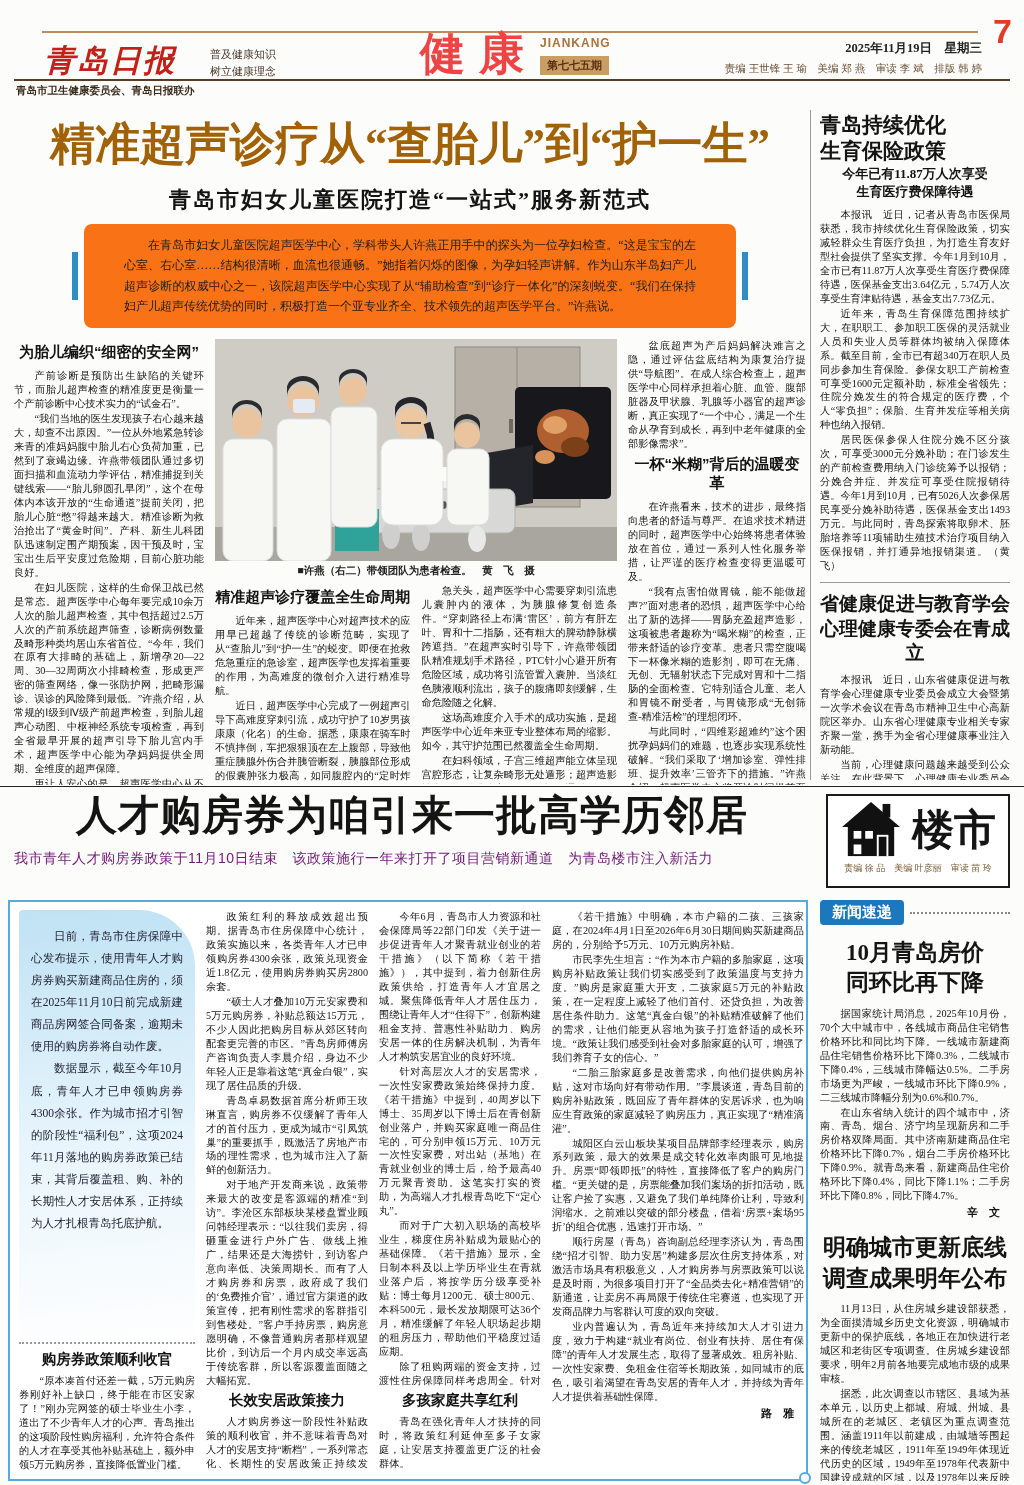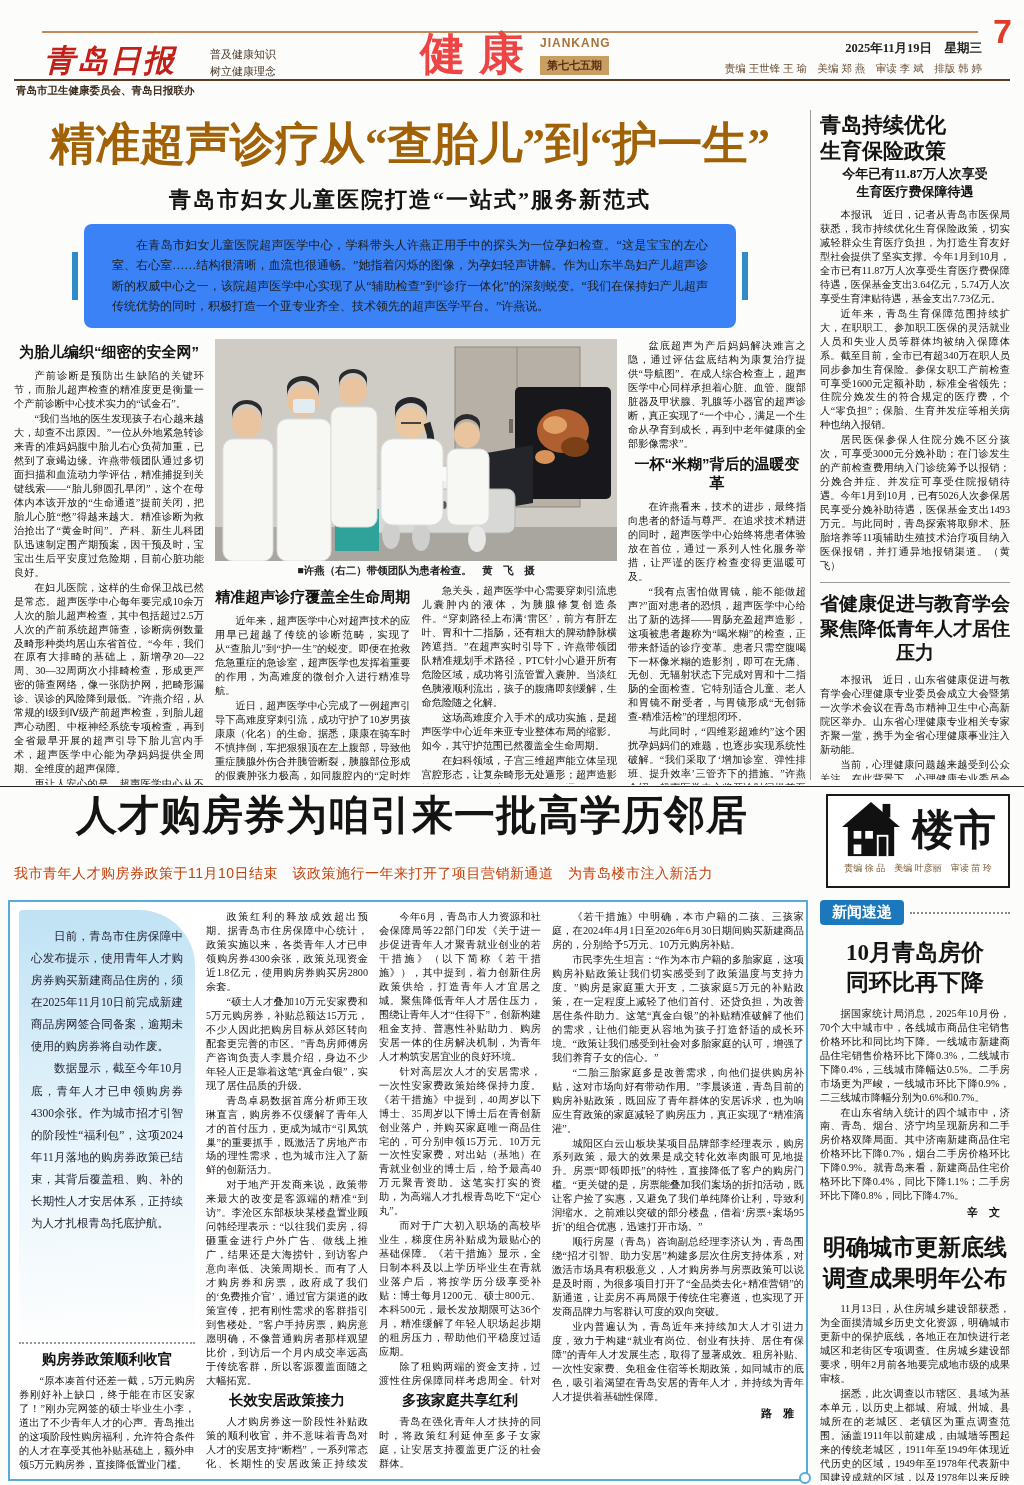--- a/index.html
+++ b/index.html
@@ -20,21 +20,21 @@
   .rule-org{position:absolute;top:79px;left:14px;right:14px;height:2px;background:#5a3c22;}
   .org-line{position:absolute;top:84px;left:16px;font:700 10.5px "Liberation Sans",sans-serif;color:#3a2a1a;}
   
   .story{position:absolute;top:104px;left:14px;width:792px;height:678px;}
   .story-h1{font:900 45px/1.08 "Liberation Serif",serif;text-align:center;color:#a16207;margin:16px;}
   .story-h2{margin-top:10px;font:700 22px "Liberation Serif",serif;text-align:center;letter-spacing:2px;}
   .story-by{margin-top:7px;font:11px "Liberation Sans",sans-serif;text-align:center;color:#333;}
   .lead-wrap{position:relative;margin:9px 58px 0;}
   .lead-bar{position:absolute;width:6px;height:48px;background:#2f8cc5;top:50%;transform:translateY(-50%);}
   .lead-bar.l{left:0;}.lead-bar.r{right:0;}
-  .lead-box{margin:0 12px;background:#3b82f6;border-radius:8px;padding:11px 28px;font:12px/1.72 "Liberation Serif",serif;color:#1d1d1d;text-align:justify;}
+  .lead-box{margin:0 12px;background:#f97316;border-radius:8px;padding:11px 40px;font:12px/1.72 "Liberation Serif",serif;color:#1d1d1d;text-align:justify;}
   .lead-box p{margin:0;text-indent:2em;}
   .story-cols{display:flex;gap:11px;margin-top:11px;height:446px;overflow:hidden;justify-content:center;}
   .scol{overflow:hidden;}
   .c1{width:190px;}.cmid{width:402px;flex:none;}.c4{width:178px;}
   .sec-head{font:700 15px "Liberation Sans",sans-serif;text-align:center;margin:4px 0 7px;}
   .bodytext p{margin:0 0 1px;font:10.2px/1.37 "Liberation Serif",serif;text-align:justify;text-indent:2em;}
   .photo-svg{display:block;width:402px;height:222px;}
   .photo-cap{font:700 10.5px "Liberation Sans",sans-serif;text-align:center;margin:3px 0 6px;color:#222;}
   .mid-cols{display:flex;gap:11px;height:200px;overflow:hidden;}
   .mc{width:196px;overflow:hidden;}
@@ -43,21 +43,21 @@
   .sidebar{position:absolute;top:112px;left:820px;width:190px;height:668px;overflow:hidden;}
   .sb-t1{font:900 21px/1.25 "Liberation Serif",serif;text-align:left;margin:0;}
   .sb-sub{margin-top:0;font:700 13px/1.4 "Liberation Serif",serif;text-align:center;}
   .sb-body{margin-top:7px;}
   .sb-div{border-top:1px solid #9a9a9a;margin:9px 0;}
   .sb-t2{font:900 19px/1.3 "Liberation Serif",serif;text-align:center;margin:0;}
   
   .rule-mid{position:absolute;top:786px;left:0;right:0;height:1px;background:#222;}
   .estate-head{position:absolute;top:794px;left:14px;width:796px;}
   .estate-h1{font:900 41px/1.05 "Liberation Serif",serif;text-align:center;letter-spacing:1px;margin:0;}
-  .estate-sub{margin-top:28px;font:14px "Liberation Sans",sans-serif;color:#c2410c;letter-spacing:0.5px;}
+  .estate-sub{margin-top:13px;font:14px "Liberation Sans",sans-serif;color:#701a75;letter-spacing:0.5px;}
   .loushi{position:absolute;top:794px;left:826px;width:184px;height:94px;border:2px solid #1a1a1a;box-sizing:border-box;padding:6px 4px 3px;background:#fff;}
   .loushi-row{display:flex;align-items:center;justify-content:center;gap:10px;}
   .loushi-label{font:900 42px/1 "Liberation Serif",serif;}
   .loushi-staff{margin-top:4px;font:9px "Liberation Sans",sans-serif;color:#7a5c36;text-align:center;}
   
   .estate-body{position:absolute;top:900px;left:8px;width:800px;height:581px;border:2px solid #56abdb;box-sizing:border-box;padding:8px 9px;display:flex;gap:11px;background:#fff;}
   .corner-dot{position:absolute;right:-5px;bottom:-5px;width:8px;height:8px;border:2px solid #56abdb;border-radius:50%;background:#fff;}
   .eb-colA{width:176px;flex:none;display:flex;flex-direction:column;overflow:hidden;}
   .intro-box{background:linear-gradient(175deg,#bfe2f4 0%,#e8f5fc 55%,#fefefe 100%);border-radius:4px 56px 4px 4px;padding:15px 12px;height:434px;box-sizing:border-box;overflow:hidden;font:11.5px/1.92 "Liberation Serif",serif;color:#223;}
   .intro-box p{margin:0;text-indent:2em;text-align:justify;}
@@ -216,21 +216,21 @@
       </div>
       <div class="sb-body bodytext">
           <p>本报讯　近日，记者从青岛市医保局获悉，我市持续优化生育保险政策，切实减轻群众生育医疗负担，为打造生育友好型社会提供了坚实支撑。今年1月到10月，全市已有11.87万人次享受生育医疗费保障待遇，医保基金支出3.64亿元，5.74万人次享受生育津贴待遇，基金支出7.73亿元。</p>
           <p>近年来，青岛生育保障范围持续扩大，在职职工、参加职工医保的灵活就业人员和失业人员等群体均被纳入保障体系。截至目前，全市已有超340万在职人员同步参加生育保险。参保女职工产前检查可享受1600元定额补助，标准全省领先；住院分娩发生的符合规定的医疗费，个人“零负担”；保胎、生育并发症等相关病种也纳入报销。</p>
           <p>居民医保参保人住院分娩不区分孩次，可享受3000元分娩补助；在门诊发生的产前检查费用纳入门诊统筹予以报销；分娩合并症、并发症可享受住院报销待遇。今年1月到10月，已有5026人次参保居民享受分娩补助待遇，医保基金支出1493万元。与此同时，青岛探索将取卵术、胚胎培养等11项辅助生殖技术治疗项目纳入医保报销，并打通异地报销渠道。（黄　飞）</p>
         </div>
     </div>
     <div class="sb-div"></div>
     <div>
       <div class="sb-t2">省健康促进与教育学会</div>
-      <div class="sb-t2">聚焦降低青年人才居住压力</div>
+      <div class="sb-t2">心理健康专委会在青成立</div>
       <div class="sb-body bodytext">
           <p>本报讯　近日，山东省健康促进与教育学会心理健康专业委员会成立大会暨第一次学术会议在青岛市精神卫生中心高新院区举办。山东省心理健康专业相关专家齐聚一堂，携手为全省心理健康事业注入新动能。</p>
           <p>当前，心理健康问题越来越受到公众关注，在此背景下，心理健康专业委员会的成立，为全省心理健康医疗工作者搭建起高水平交流合作平台，必将成为连接专业领域与群众需求的桥梁。该平台将推动心理健康服务全面融入医疗、教育、社区治理等各个领域，进而打造一批有影响力的心理健康服务品牌，让“人人享有心理健康服务”的愿景在齐鲁大地落地生根。</p>
         </div>
     </div>
   </div>
 
   <div class="rule-mid"></div>
   <div class="estate-head">
     <h1 class="estate-h1">人才购房券为咱引来一批高学历邻居</h1>

